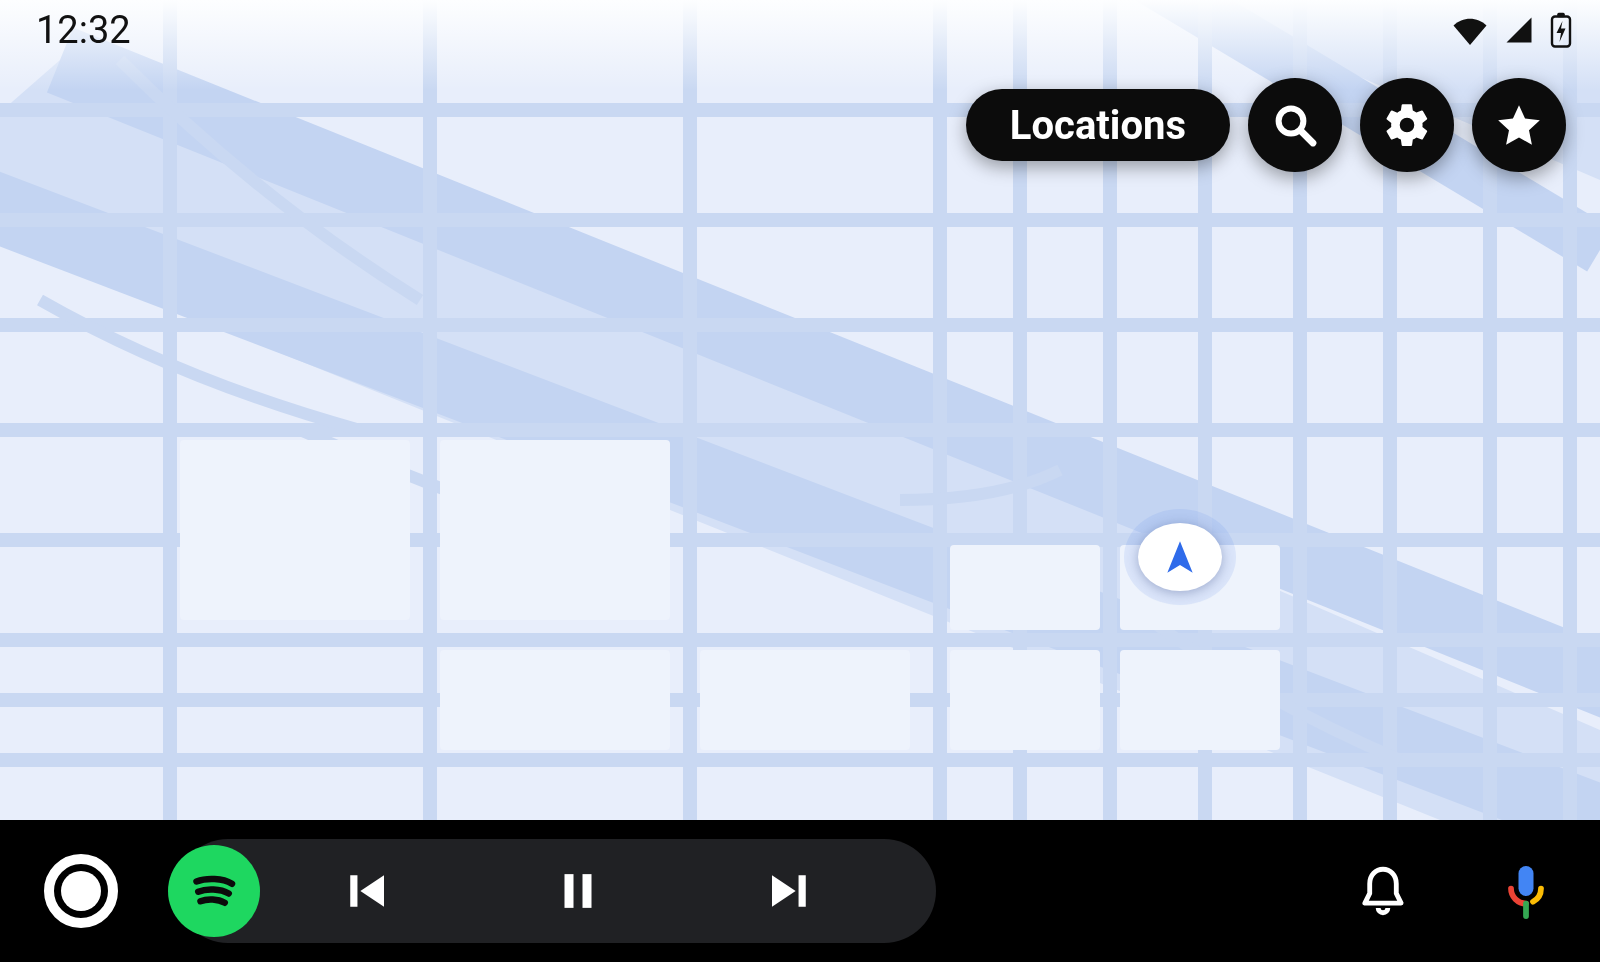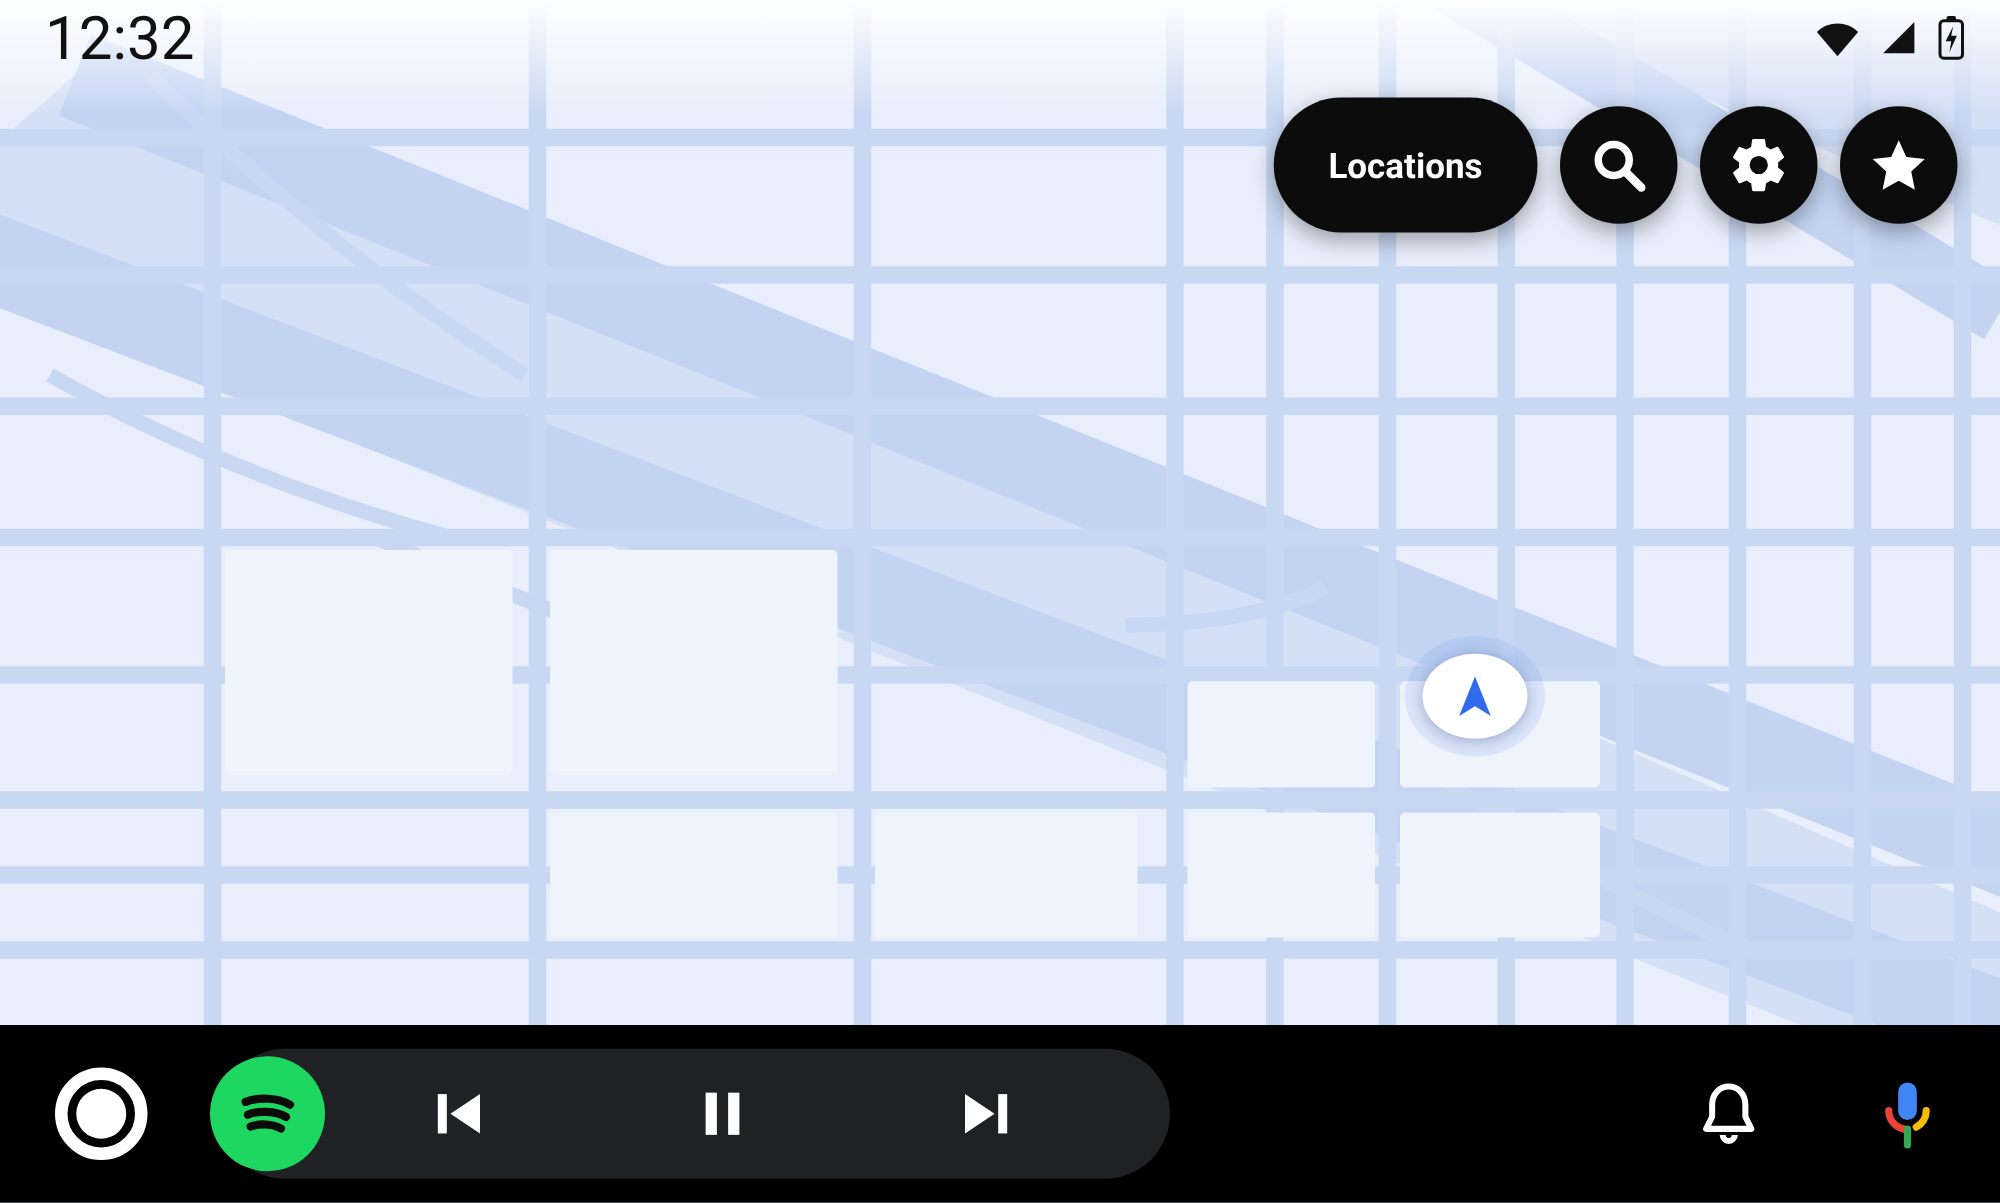--- a/index.html
+++ b/index.html
@@ -32,21 +32,21 @@
   }
 
   #status-bar {
     position: absolute;
     left: 0; top: 0; right: 0;
     height: 60px;
     display: flex;
     align-items: center;
     padding: 0 28px 0 36px;
     color: #111;
-    font-size: 48px;
+    font-size: 38px;
     font-weight: 400;
   }
   #status-bar .spacer { flex: 1; }
   #status-bar .ico { margin-left: 14px; display:flex; align-items:center; }
 
   
   #map-canvas {
     position: absolute;
     left: 0; top: 0;
     width: 1600px;
@@ -83,27 +83,27 @@
     position: absolute;
     top: 78px;
     right: 34px;
     display: flex;
     align-items: center;
     gap: 18px;
   }
   .pill {
     background: #0c0c0c;
     color: #fff;
-    height: 108px;
+    height: 72px;
     border-radius: 56px;
     padding: 0 44px;
     display: flex;
     align-items: center;
     justify-content: center;
-    font-size: 28px;
+    font-size: 40px;
     font-weight: 700;
     box-shadow: 0 6px 18px rgba(0,0,0,0.35);
   }
   .cir {
     width: 94px;
     height: 94px;
     border-radius: 50%;
     background: #0c0c0c;
     display: flex;
     align-items: center;

